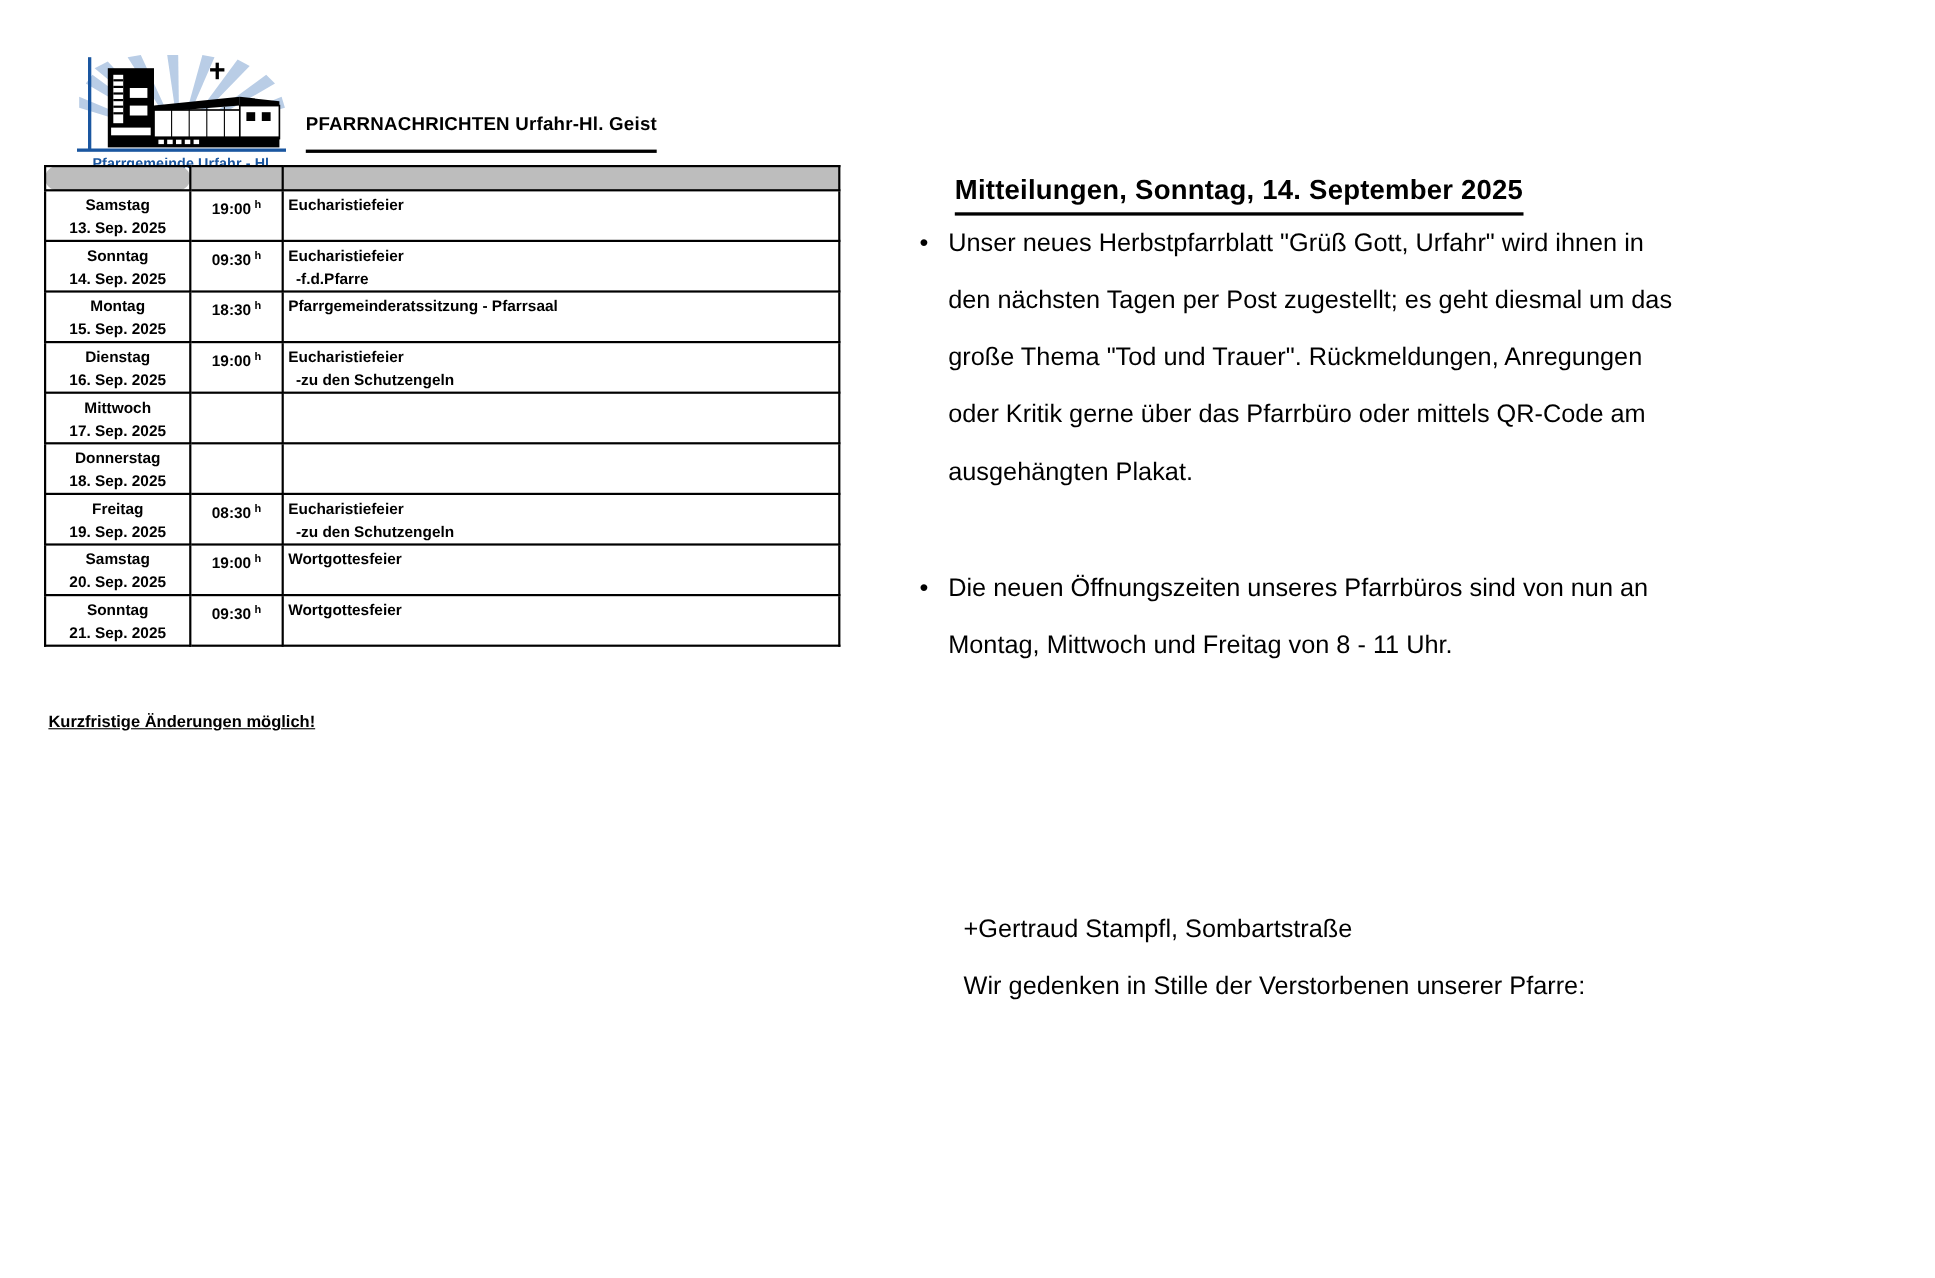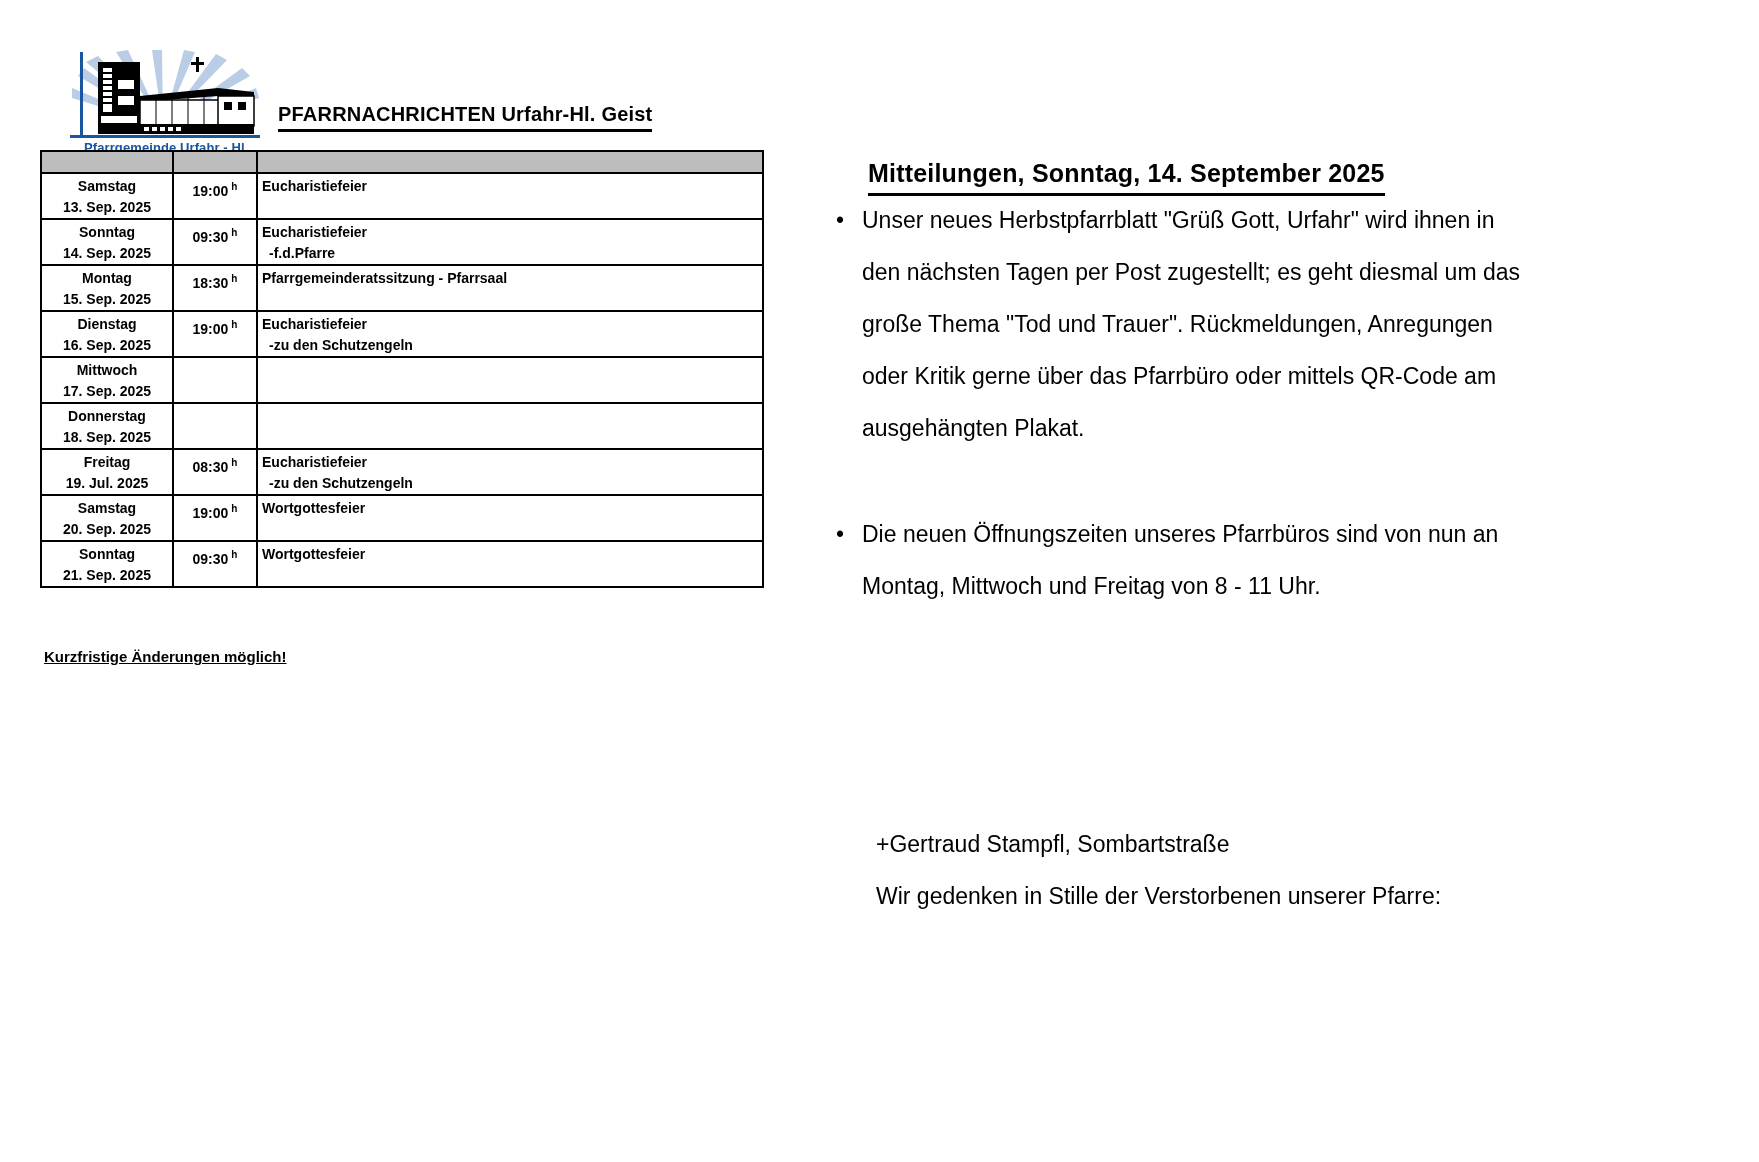--- a/index.html
+++ b/index.html
@@ -5,29 +5,29 @@
   * { margin:0; padding:0; box-sizing:border-box; }
   html,body { background:#fff; }
   body { font-family:"Liberation Sans", sans-serif; color:#000; }
   .page { position:relative; width:1759px; height:1162px; background:#fff; overflow:hidden; }
 
   
   .logo { position:absolute; left:68px; top:50px; width:200px; }
   .logo-caption { color:#1a56a0; font-weight:bold; font-size:13px; padding-left:16px; margin-top:-4px; letter-spacing:0.1px; }
 
   
-  .doc-title { position:absolute; left:278px; top:103px; font-size:20px; font-weight:bold;
-               border-bottom:3px solid #000; padding-bottom:3px; letter-spacing:0.2px; }
+  .doc-title { position:absolute; left:278px; top:103px; font-size:17px; font-weight:bold;
+               border-bottom:3px solid #000; padding-bottom:13px; letter-spacing:0.2px; }
 
   .schedule-wrap { position:absolute; left:40px; top:150px; }
   table.schedule { border-collapse:collapse; width:724px; table-layout:fixed; }
   table.schedule th, table.schedule td { border:2px solid #000; vertical-align:top; }
   table.schedule th { height:22px; background:#bdbdbd; }
   table.schedule td { height:46px; font-weight:bold; font-size:14px; line-height:21px; padding-top:2px; }
-  .c-day   { width:132px; text-align:center; }
+  .c-day   { width:132px; text-align:center;border-radius:23px; }
   .c-time  { width:84px;  text-align:center; }
   .c-event { padding-left:4px; }
   table.schedule td.c-event, table.schedule th.c-event { border-left:2px dotted #777; }
   .c-time sup { font-size:10px; vertical-align:super; padding-left:3px; font-weight:bold; }
   .event2 { padding-left:7px; }
 
   .footer-note { position:absolute; left:44px; top:648px; font-weight:bold; font-size:15px;text-decoration:underline; }
 
   
   .announce-heading { position:absolute; left:868px; top:113px; font-size:25px; font-weight:bold;
@@ -194,21 +194,21 @@
       </td>
       <td class="c-event">
         <div></div>
         <div class="event2"></div>
       </td>
     </tr>
 
     <tr>
       <td class="c-day">
         <div>Freitag</div>
-        <div>19. Jul. 2025</div>
+        <div>19. Sep. 2025</div>
       </td>
       <td class="c-time">
         <span>08:30</span><sup>h</sup>
       </td>
       <td class="c-event">
         <div>Eucharistiefeier</div>
         <div class="event2">-zu den Schutzengeln</div>
       </td>
     </tr>
 

